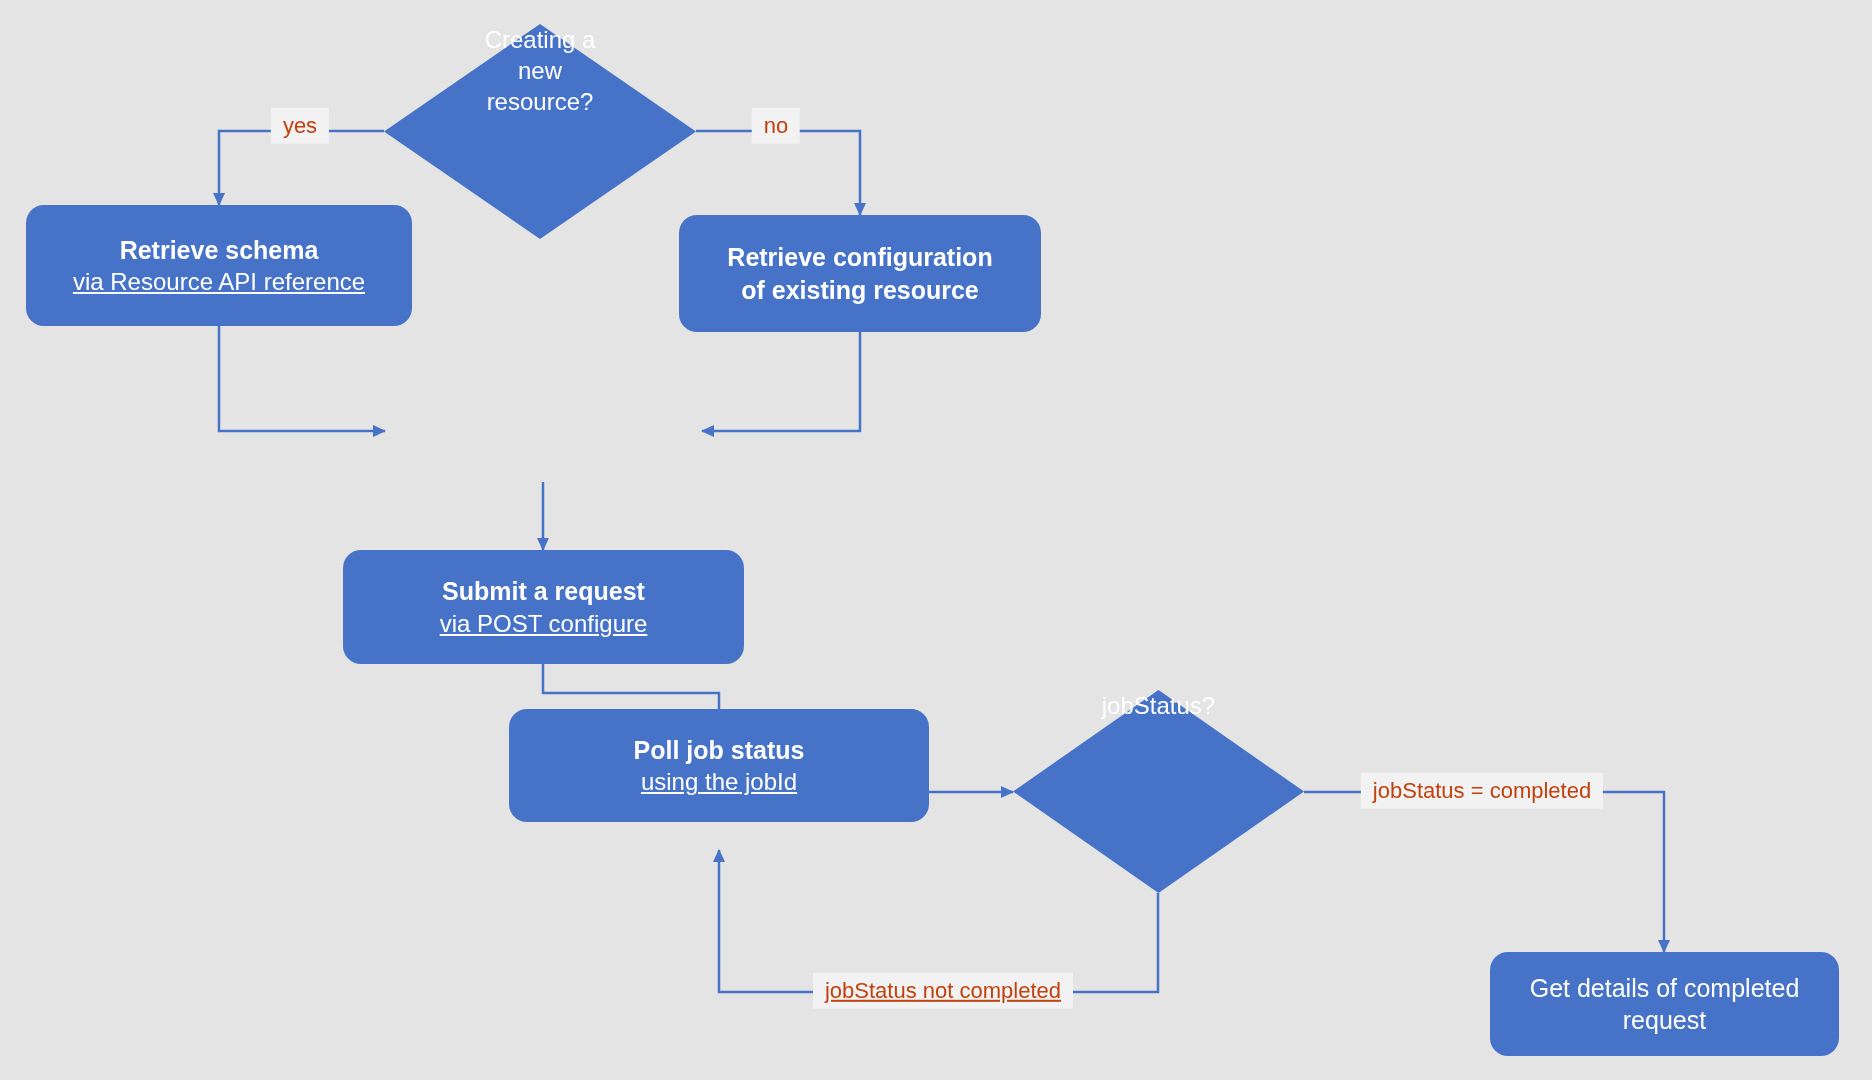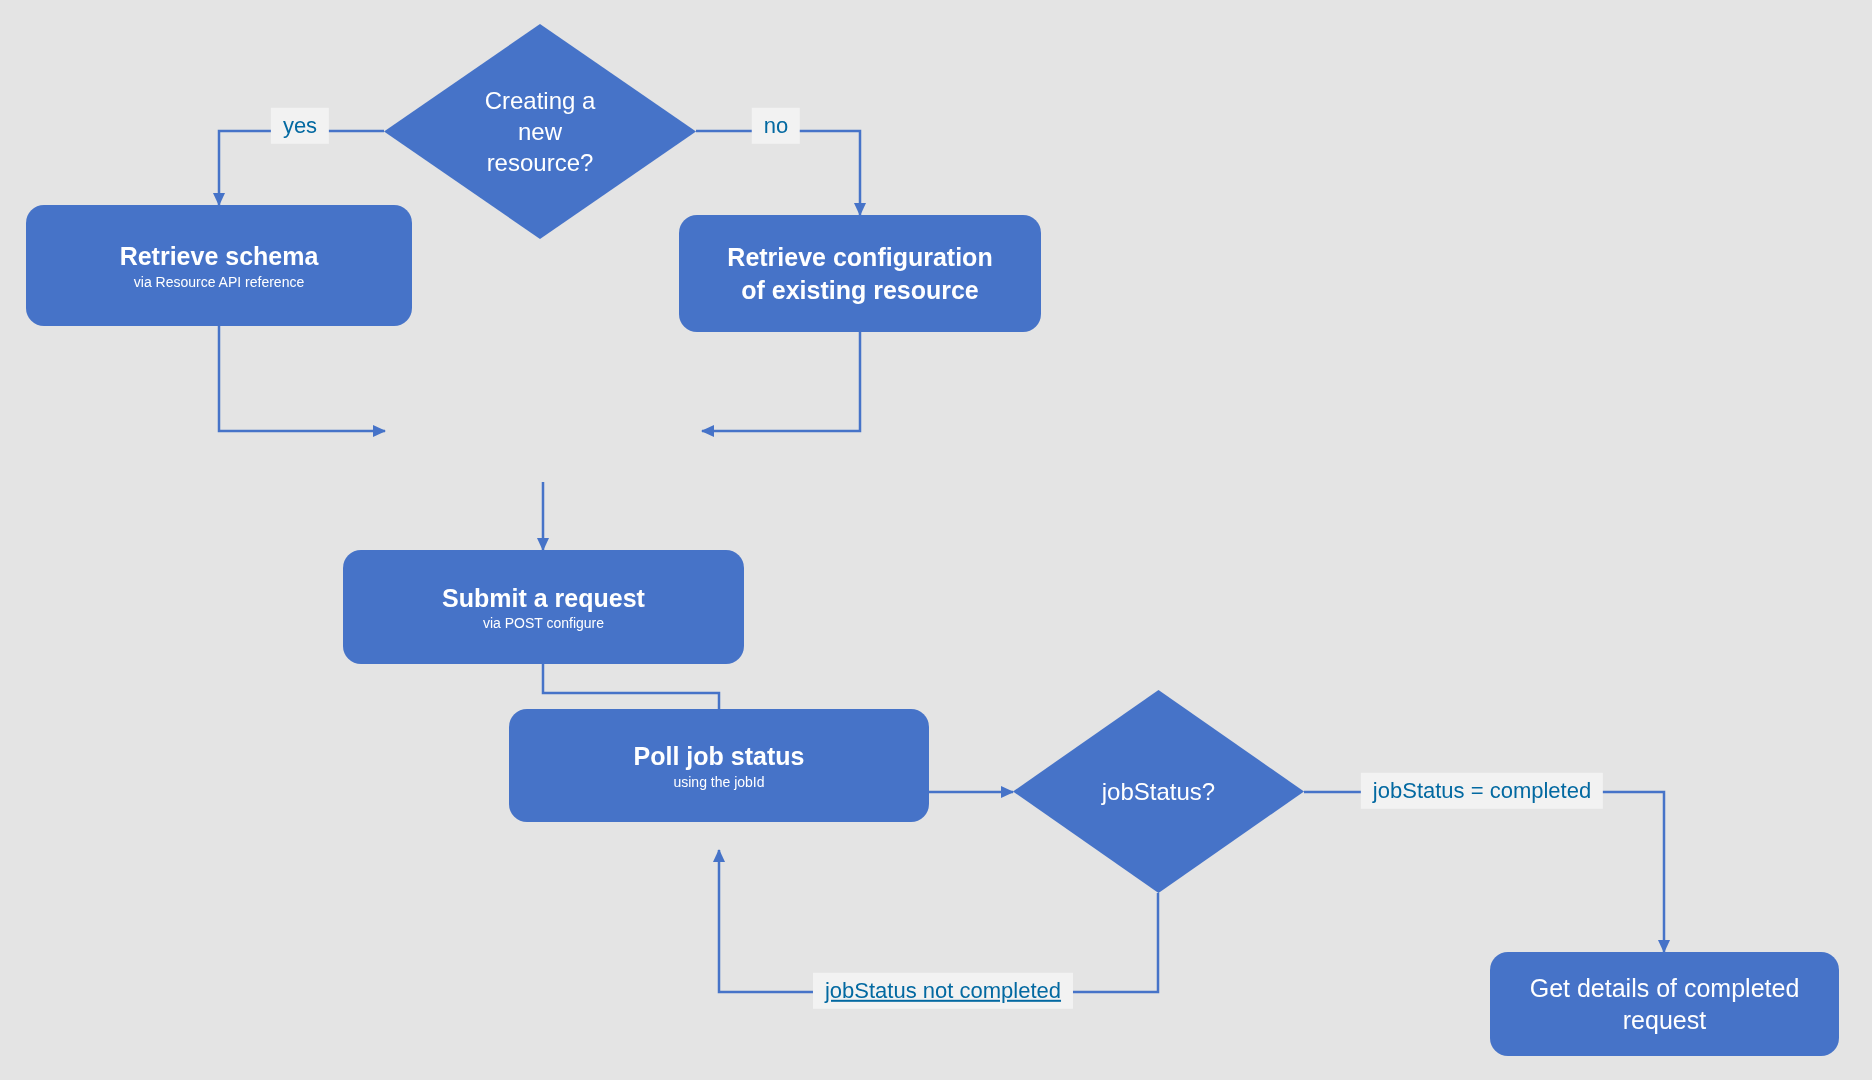--- a/index.html
+++ b/index.html
@@ -38,28 +38,29 @@
     padding: 10px 32px;
   }
   .node .title {
     font-weight: bold;
     font-size: 25px;
     line-height: 1.3;
     white-space: pre-line;
   }
   .node .title.plain { font-weight: normal; }
   .node .subtitle {
-    font-size: 14px;
+    font-size: 24px;
     line-height: 1.3;
+    text-decoration: underline;
   }
 
   .diamond {
     position: absolute;
     display: flex;
-    align-items: center;
+    align-items: flex-start;
     justify-content: center;
     text-align: center;
     color: #ffffff;
   }
   .diamond svg {
     position: absolute;
     left: 0; top: 0;
   }
   .diamond polygon { fill: var(--accent, #4673c8); }
   .diamond .label {
@@ -67,21 +68,21 @@
     font-size: 24px;
     line-height: 1.3;
     white-space: pre-line;
     max-width: 170px;
   }
 
   .chip {
     position: absolute;
     transform: translate(-50%, -50%);
     background: var(--chip, #f2f2f2);
-    color: #0369a1;
+    color: #c2410c;
     font-size: 22px;
     line-height: 1.2;
     padding: 5px 12px;
     white-space: nowrap;
   }
 </style>
 </head>
 <body>
 
 <div class="canvas">

